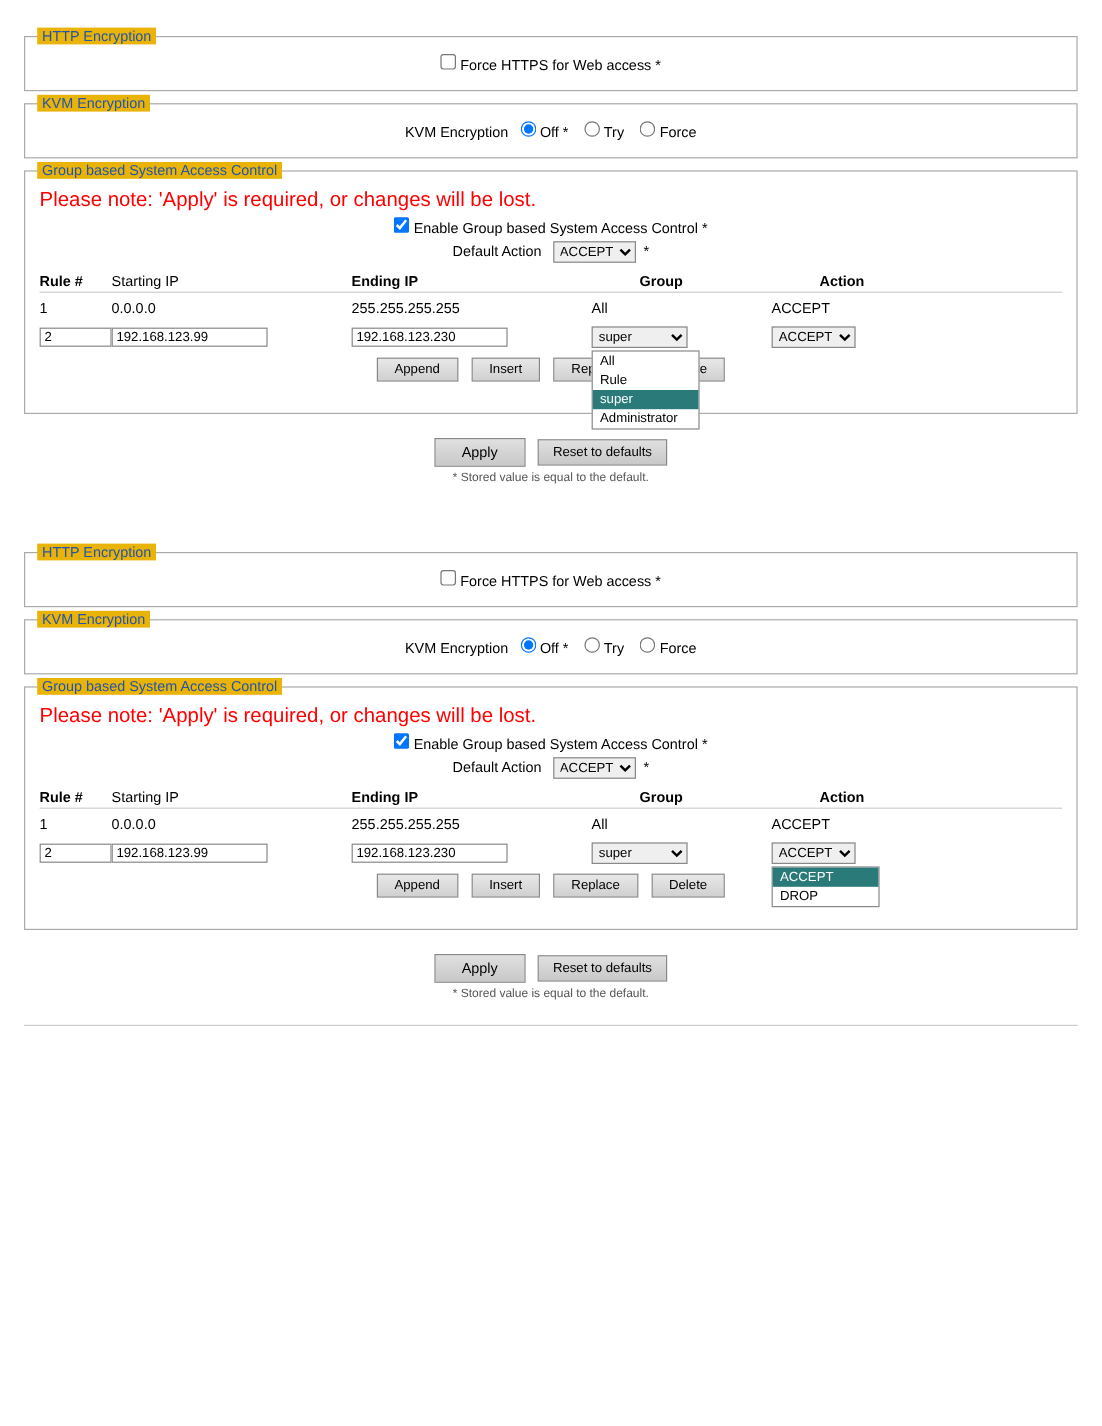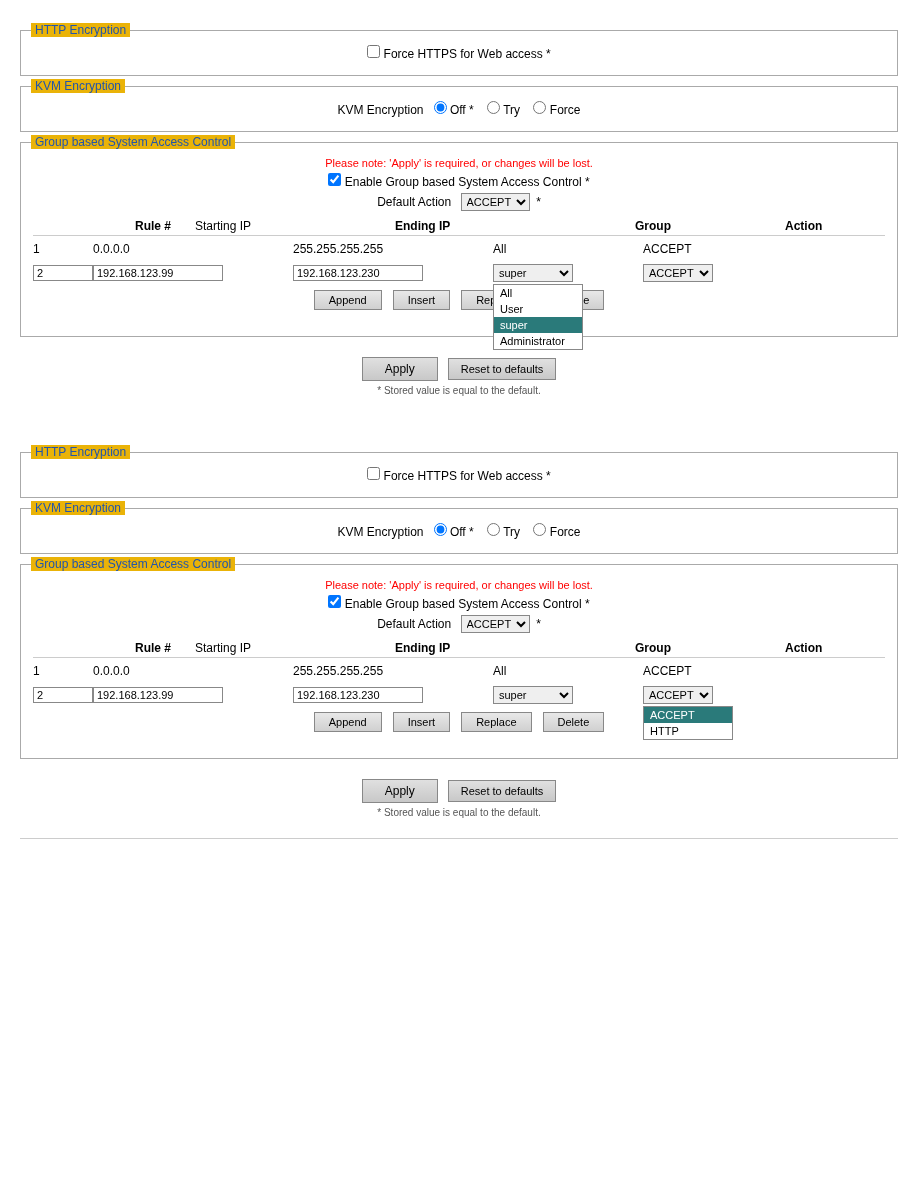--- a/index.html
+++ b/index.html
@@ -24,38 +24,36 @@
       left: 10px;
       background: #eab308;
       padding: 0 4px;
       color: #2255aa;
       font-size: 12px;
       font-weight: normal;
     }
     .center { text-align: center; }
     .warning-text {
       color: red;
-      text-align: center;
-      font-size: 11px;
+      font-size: 17px;
       margin-bottom: 4px;
     }
     .checkbox-row {
       text-align: center;
       margin-bottom: 4px;
     }
     .default-action-row {
       text-align: center;
       margin-bottom: 6px;
     }
     .table-header {
       display: flex;
       padding: 2px 0;
       border-bottom: 1px solid #ccc;
       margin-bottom: 4px;
-      justify-content: flex-end;
     }
     .table-row-static {
       display: flex;
       padding: 2px 0;
       margin-bottom: 4px;
     }
     .table-row-edit {
       display: flex;
       padding: 2px 0;
       margin-bottom: 4px;
@@ -237,21 +235,21 @@
         <div class="col-end">
           <input type="text" style="width: 130px;" value="192.168.123.230">
         </div>
         <div class="col-group" style="position:relative;">
           <select style="width:80px;">
             <option>super</option>
           </select>
           
           <div class="dropdown-popup" style="left:0; top:20px;">
             <div>All</div>
-            <div>User</div>
+            <div>Rule</div>
             <div class="selected-item">super</div>
             <div>Administrator</div>
           </div>
         </div>
         <div class="col-action">
           <select style="width:70px;">
             <option>ACCEPT</option>
           </select>
         </div>
       </div>
@@ -356,21 +354,21 @@
             <option>super</option>
           </select>
         </div>
         <div class="col-action" style="position:relative;">
           <select style="width:70px;">
             <option>ACCEPT</option>
           </select>
           
           <div class="dropdown-popup" style="left:0; top:20px;">
             <div class="selected-item">ACCEPT</div>
-            <div>HTTP</div>
+            <div>DROP</div>
           </div>
         </div>
       </div>
 
       <div class="btn-row">
         <button class="btn">Append</button>
         <button class="btn">Insert</button>
         <button class="btn">Replace</button>
         <button class="btn">Delete</button>
       </div>

